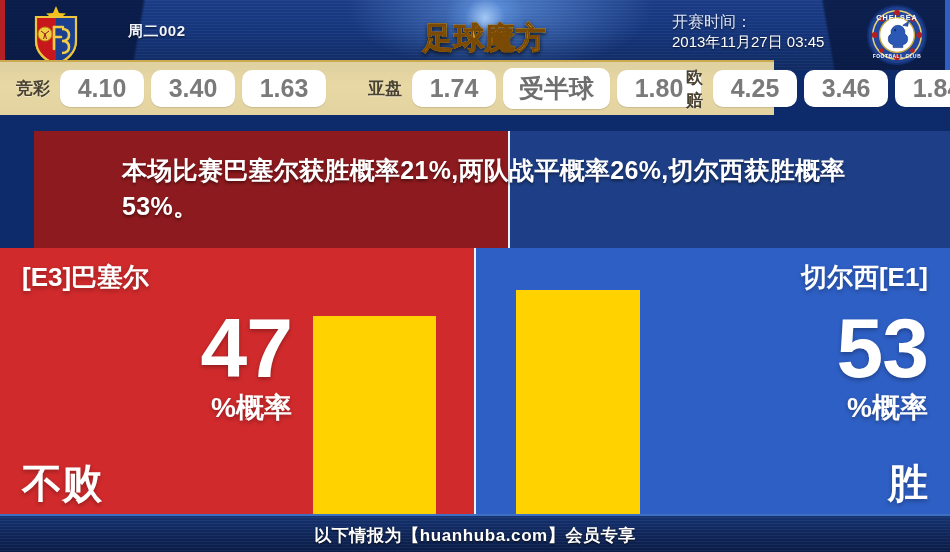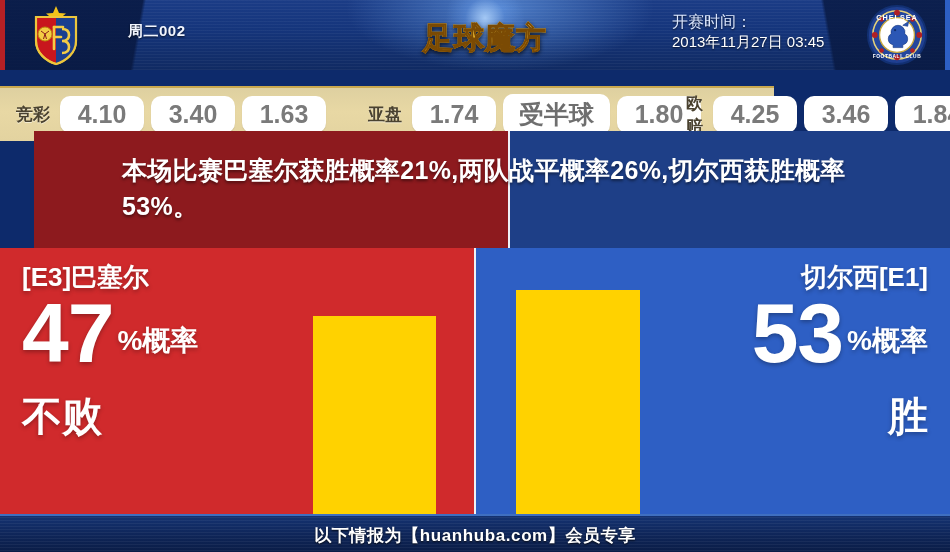--- a/index.html
+++ b/index.html
@@ -61,21 +61,21 @@
     position:absolute;left:672px;top:12px;color:#dde8ff;font-size:16px;
     text-shadow:0 1px 2px rgba(0,0,0,.7);
   }
   .kick-time{
     position:absolute;left:672px;top:33px;color:#ffffff;font-size:15px;
     text-shadow:0 1px 2px rgba(0,0,0,.7);
   }
 
   
   .odds{
-    position:absolute;left:0;top:86px;width:774px;height:53px;
+    position:absolute;left:0;top:60px;width:774px;height:53px;
     background:linear-gradient(180deg,#ded0a0 0%,#e8d8a4 45%,#e3d3a0 100%);
     border-top:2px solid #caa94f;
   }
   .odds-group{position:absolute;top:0;height:53px;display:flex;align-items:center;gap:7px;}
   .g-jc{left:16px;}
   .g-yp{left:368px;}
   .g-op{left:686px;}
   .odds-name{
     color:#4a4230;font-size:17px;font-weight:bold;margin-right:3px;
     text-shadow:0 1px 0 rgba(255,255,255,.5);
@@ -110,21 +110,21 @@
   .panel-divider{position:absolute;left:474px;top:0;width:2px;height:266px;background:#eef1f6;}
 
   .bar{position:absolute;background:#ffd200;}
   .bar-home{left:313px;bottom:0;width:123px;}
   .bar-away{left:516px;bottom:0;width:124px;}
 
   .team-block{position:absolute;color:#fff;text-shadow:0 2px 4px rgba(0,0,0,.3);}
   .tb-left{left:22px;top:16px;width:270px;text-align:left;}
   .tb-right{right:22px;top:16px;width:270px;text-align:right;}
   .team-name{font-size:26px;font-weight:bold;line-height:1.05;letter-spacing:0px;}
-  .pct-row{display:flex;align-items:flex-end;margin-top:2px;}
+  .pct-row{display:flex;align-items:flex-end;margin-top:17px;flex-direction:column;}
   .tb-right .pct-row{justify-content:flex-end;align-items:flex-end;}
   .pct-num{font-size:84px;font-weight:bold;line-height:.96;letter-spacing:-1px;}
   .pct-suffix{font-size:28px;font-weight:bold;padding-bottom:14px;padding-left:4px;}
   .verdict{font-size:40px;font-weight:bold;margin-top:22px;line-height:1;}
 
   
   .footer{
     position:absolute;left:0;top:514px;width:950px;height:38px;
     background:linear-gradient(180deg,#143271 0%,#0e2456 55%,#0a1c45 100%);
     border-top:2px solid #3f6fc0;

